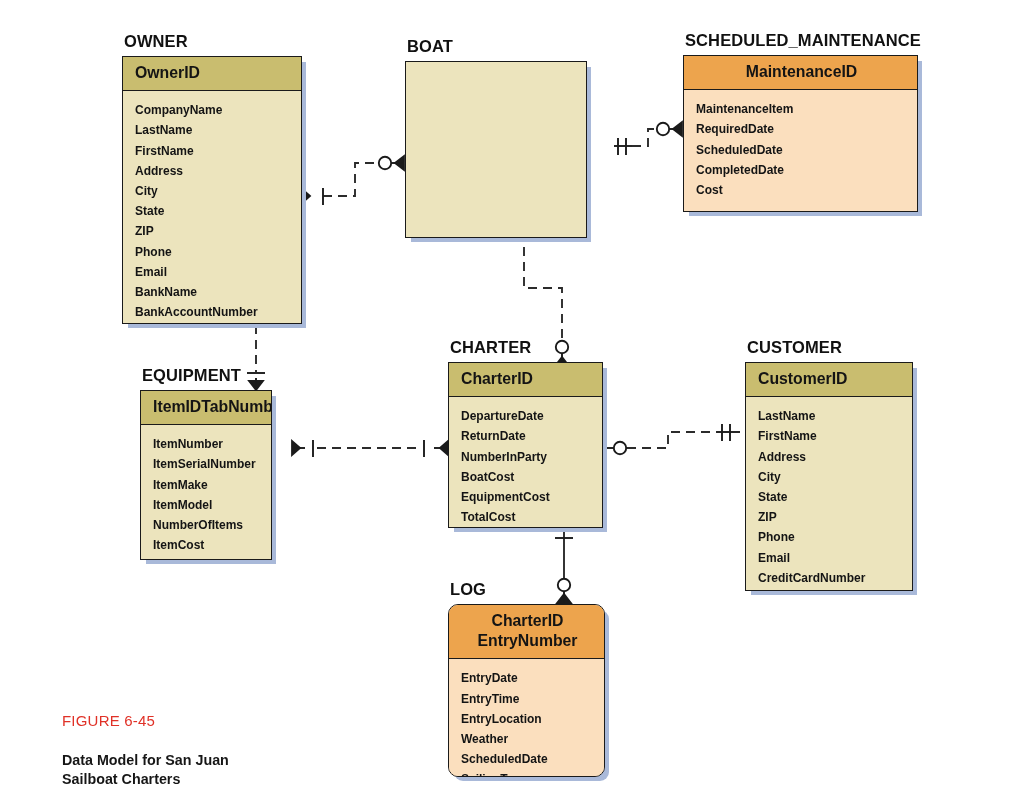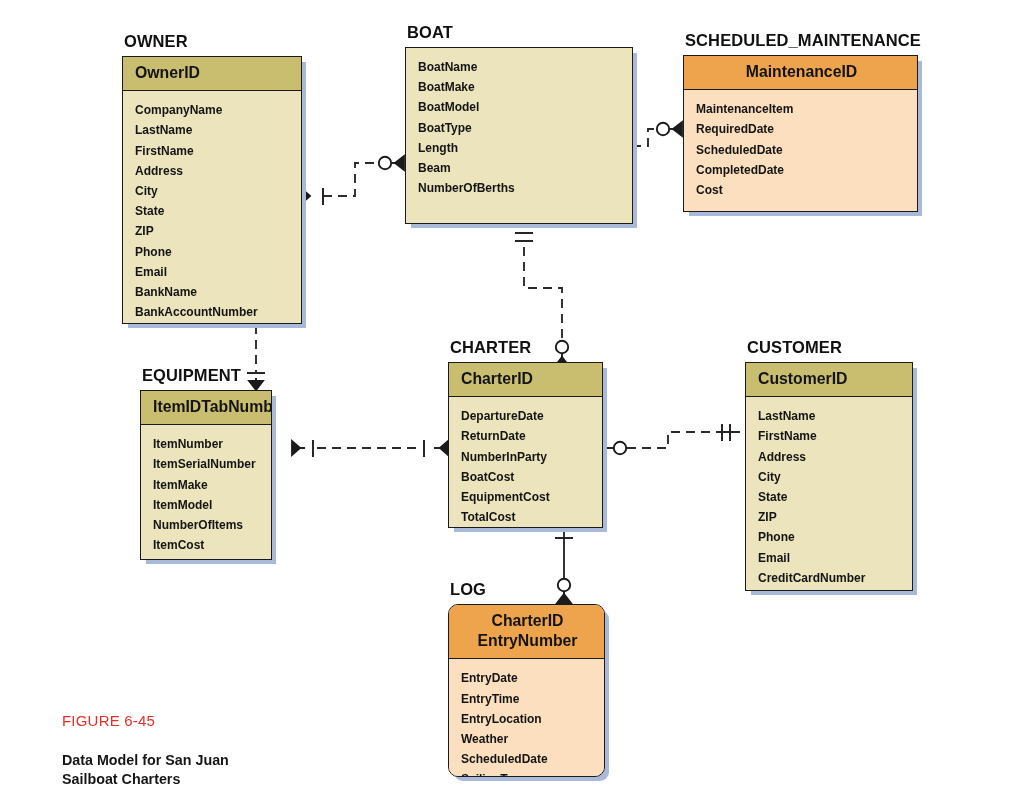--- a/index.html
+++ b/index.html
@@ -209,32 +209,23 @@
         <div class="attr">State</div>
         <div class="attr">ZIP</div>
         <div class="attr">Phone</div>
         <div class="attr">Email</div>
         <div class="attr">BankName</div>
         <div class="attr">BankAccountNumber</div>
       </div>
     </div>
   </div>
 
-  <div class="entity" style="left:405px; top:47px; width:228px; height:177px;">
+  <div class="entity" style="left:405px; top:61px; width:182px; height:177px;">
     <div class="entity-title">BOAT</div>
     <div class="entity-box">
-      <div class="ent-body">
-        <div class="attr">BoatName</div>
-        <div class="attr">BoatMake</div>
-        <div class="attr">BoatModel</div>
-        <div class="attr">BoatType</div>
-        <div class="attr">Length</div>
-        <div class="attr">Beam</div>
-        <div class="attr">NumberOfBerths</div>
-      </div>
     </div>
   </div>
 
   <div class="entity orange" style="left:683px; top:55px; width:235px; height:157px;">
     <div class="entity-title">SCHEDULED_MAINTENANCE</div>
     <div class="entity-box">
       <div class="ent-header">
         <div class="attr">MaintenanceID</div>
       </div>
       <div class="ent-body">

